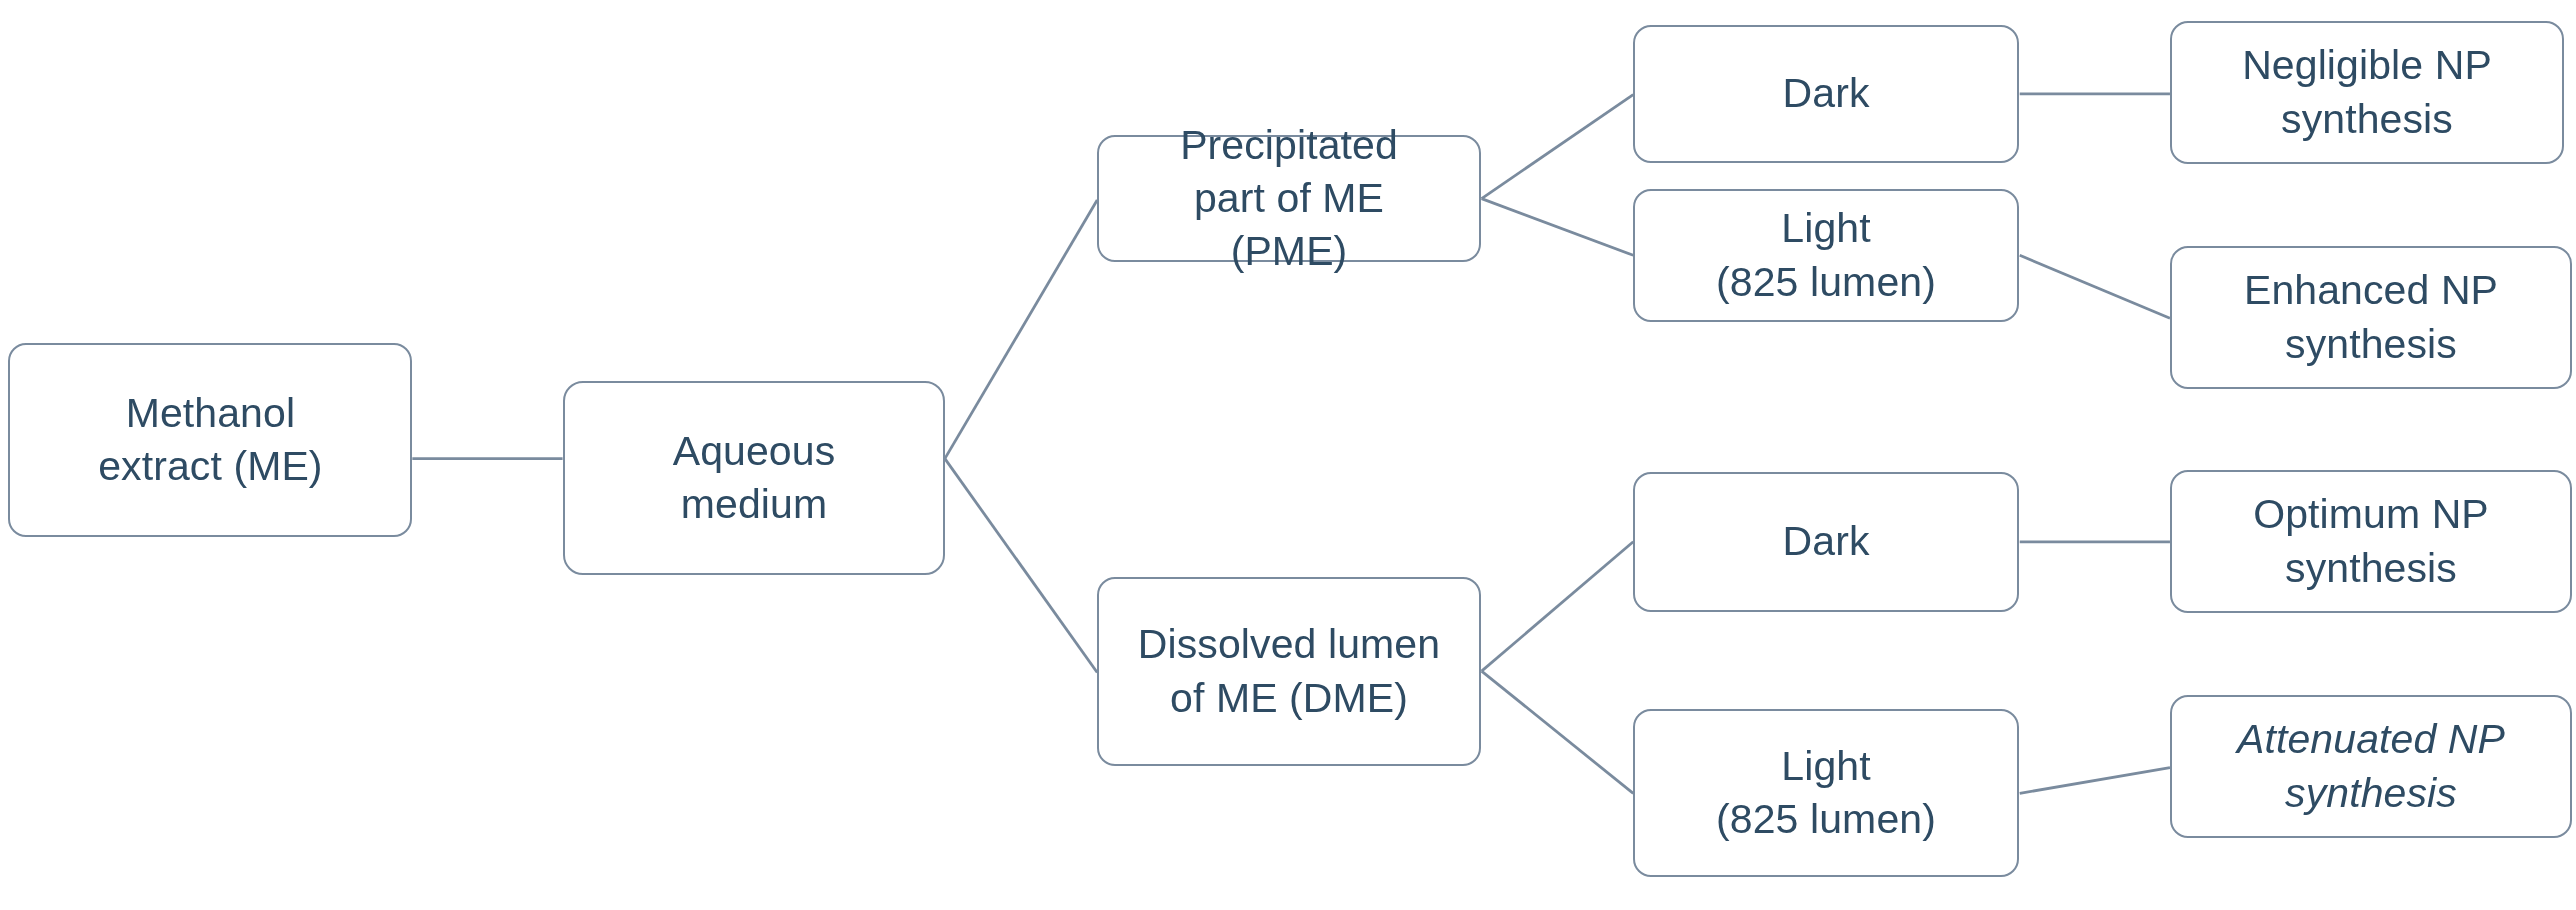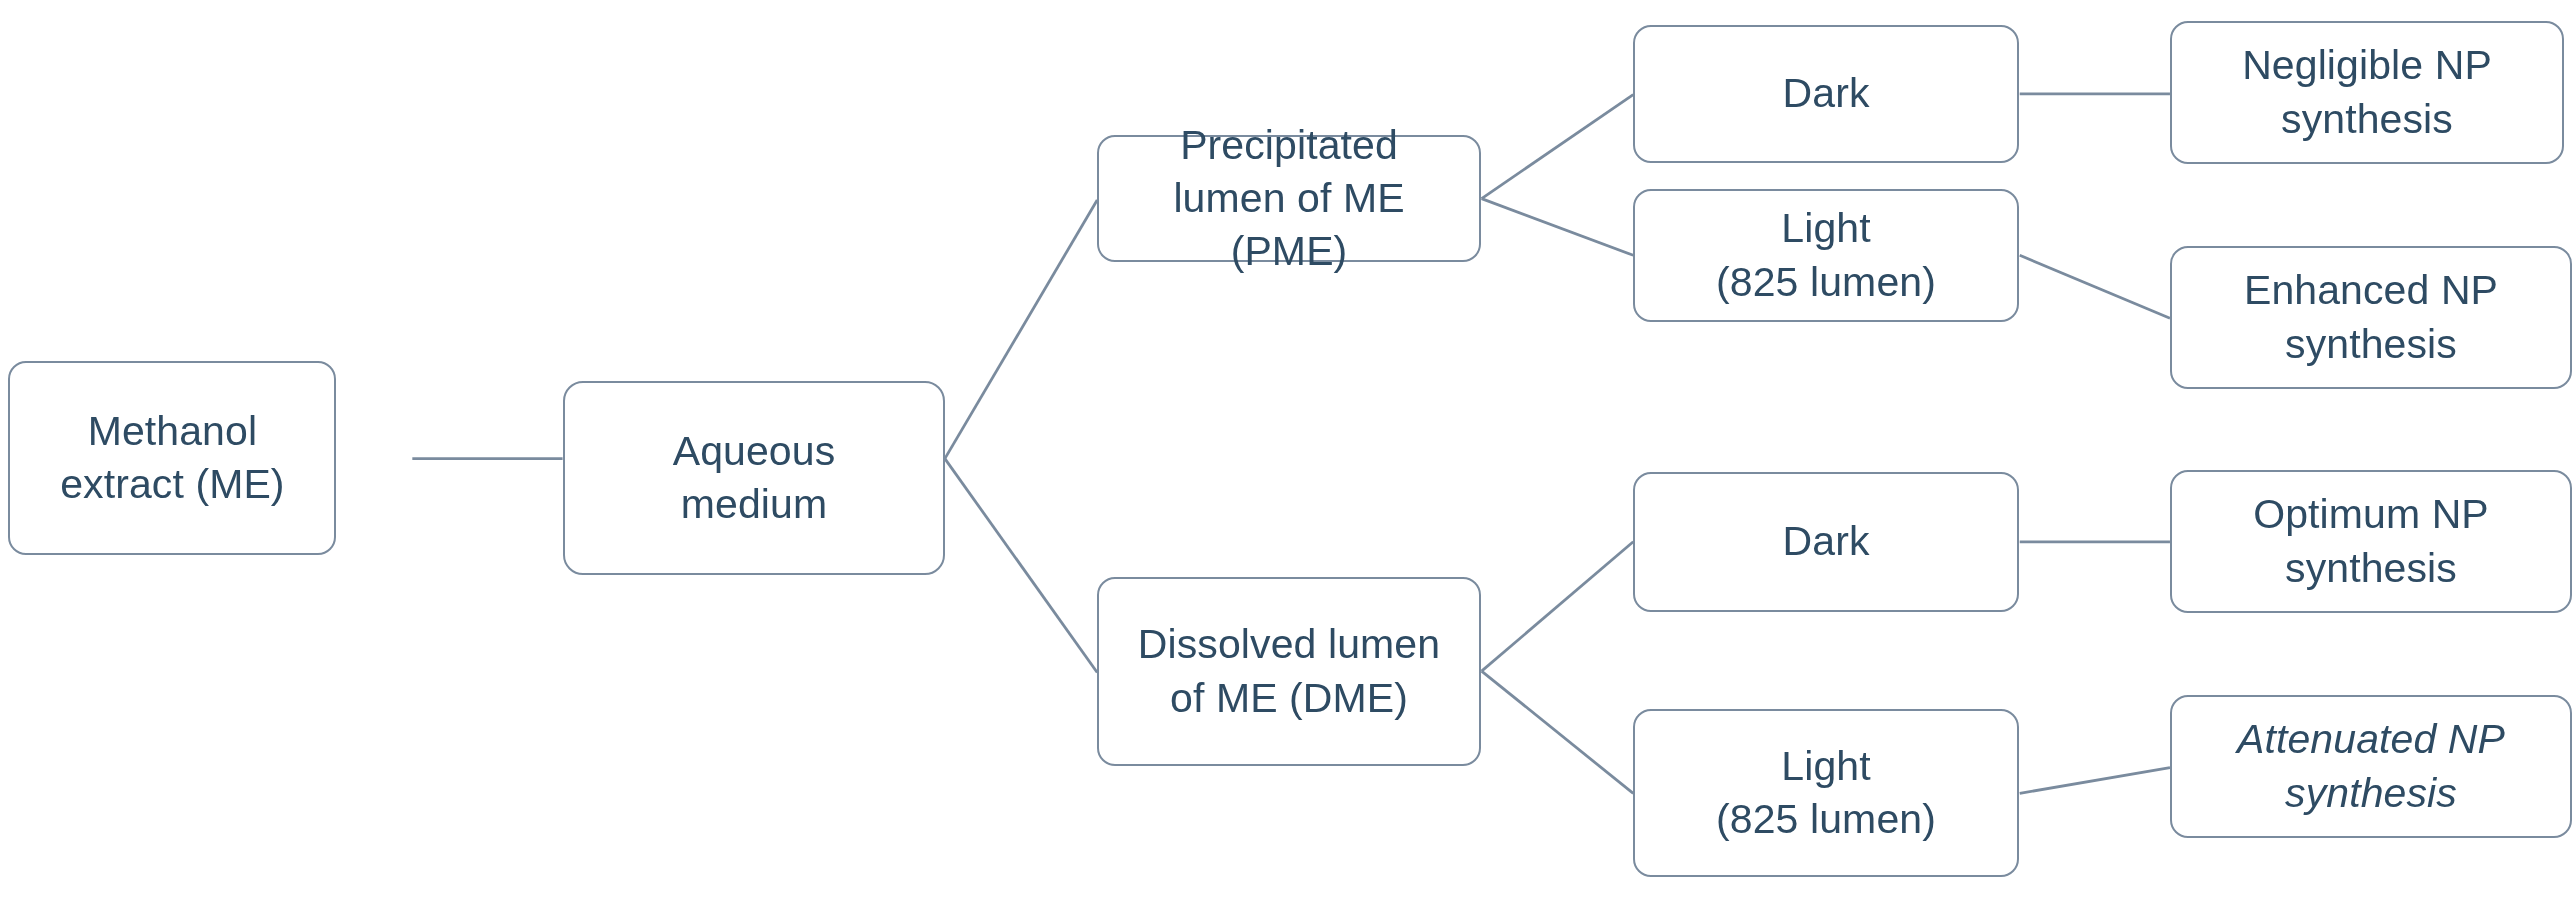--- a/index.html
+++ b/index.html
@@ -38,21 +38,21 @@
     line-height: 1.30;
     letter-spacing: 0.1px;
     padding: 4.2px 12.6px;
   }
   .node .label {
     display: block;
     width: 100%;
     white-space: pre-line;
   }
   
-  #n-me        { left: 8.4px;   top: 361px;  width: 328px; height: 194px; }
+  #n-me        { left: 8.4px;   top: 343px;  width: 404px; height: 194px; }
   #n-aqueous   { left: 563px;  top: 381px;  width: 382px; height: 194px; border-radius: 20px; }
   
   #n-pme       { left: 1097px; top: 135px;  width: 384px; height: 127px; }
   #n-dme       { left: 1097px; top: 577px;  width: 384px; height: 189px; }
   
   #n-dark-1    { left: 1633px; top: 24.5px;   width: 386px; height: 138px; }
   #n-light-1   { left: 1633px; top: 189px;  width: 386px; height: 133px; }
   #n-dark-2    { left: 1633px; top: 472px;  width: 386px; height: 140px; }
   #n-light-2   { left: 1633px; top: 709px; width: 386px; height: 168px; }
   
@@ -92,21 +92,21 @@
 extract (ME)</span>
   </div>
 
   <div class="node" id="n-aqueous">
     <span class="label">Aqueous
 medium</span>
   </div>
 
   <div class="node" id="n-pme">
     <span class="label">Precipitated
-lumen of ME
+part of ME
 (PME)</span>
   </div>
 
   <div class="node" id="n-dme">
     <span class="label">Dissolved lumen
 of ME (DME)</span>
   </div>
 
   <div class="node" id="n-dark-1">
     <span class="label">Dark</span>

